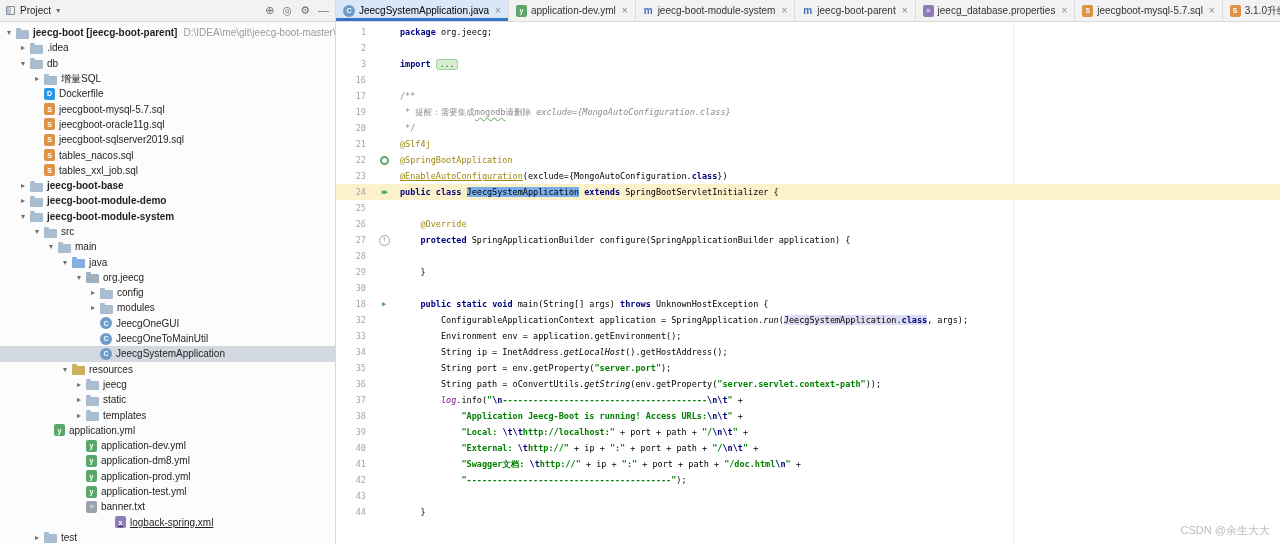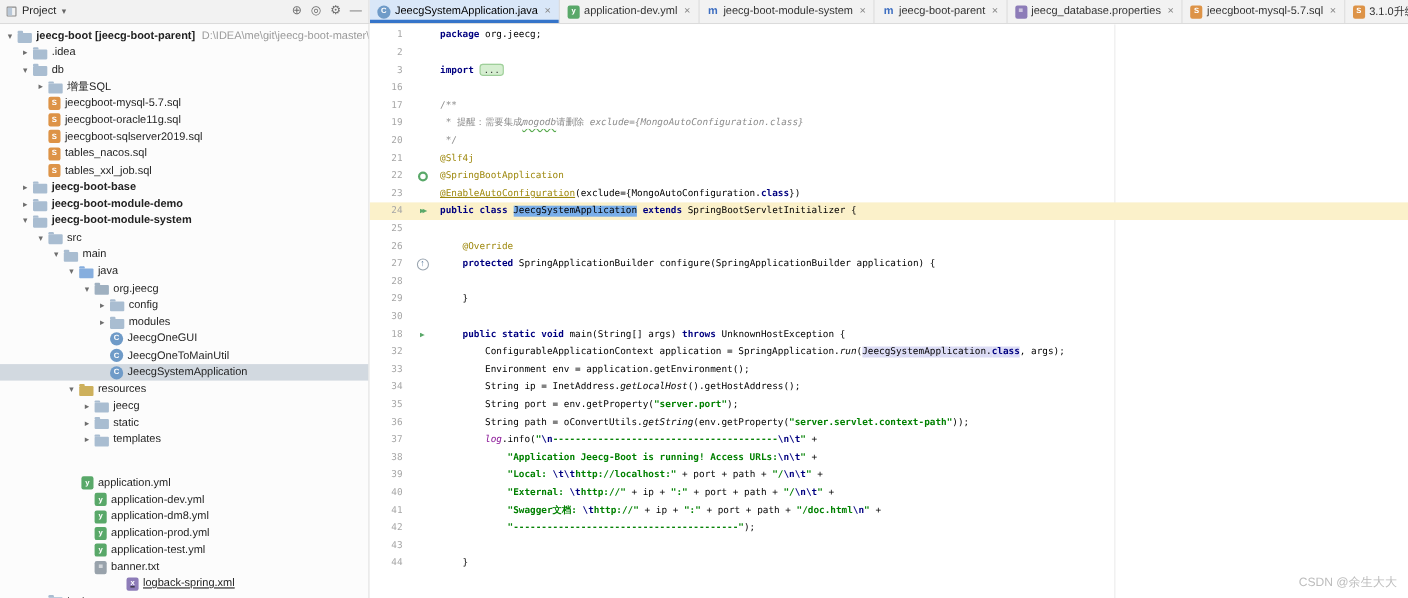--- a/index.html
+++ b/index.html
@@ -58,21 +58,21 @@
   .code-row.current { background: #fbf1ca; }
   .ln { flex: none; width: 36px; text-align: right; color: #a6a6a6; padding-right: 6px; font-size: 8.5px; }
   .gmark { flex: none; width: 24px; display: flex; align-items: center; justify-content: center; gap: 1px; }
   .code-text { padding-left: 4px; }
 
   .s-pl  { color: #000; }
   .s-kw  { color: #000080; font-weight: 700; }
   .s-str { color: #008000; font-weight: 700; }
   .s-esc { color: #000080; font-weight: 700; }
   .s-cmt { color: #8c8c8c; }
-  .s-cmtw{ color: #8c8c8c; font-style: italic; text-decoration: underline wavy #56a94c; text-underline-offset: 2px; }
+  .s-cmtw{ color: #8c8c8c; text-decoration: underline wavy #56a94c; text-underline-offset: 2px; }
   .s-cmti{ color: #8c8c8c; font-style: italic; }
   .s-ann { color: #9e880d; }
   .s-annu{ color: #9e880d; text-decoration: underline; }
   .s-fold{ background: #d5eed0; border: 1px solid #9fcf9a; border-radius: 3px; color: #333; padding: 0 3px; font-size: 8px; }
   .s-it  { color: #000; font-style: italic; }
   .s-fld { color: #871094; font-style: italic; }
   .s-hl  { background: #dcdcf5; color: #000; }
   .s-hlk { background: #dcdcf5; color: #000080; font-weight: 700; }
   .s-sel { background: #79aee9; color: #000; }
 
@@ -155,20 +155,25 @@
         <span class="fico tree-icon icon-folder"></span>
         <span class="tree-label">db</span>
       </div>
       <div class="tree-row" style="padding-left: 30px;">
         <span class="tree-arrow">▸</span>
         <span class="fico tree-icon icon-folder"></span>
         <span class="tree-label">增量SQL</span>
       </div>
       <div class="tree-row" style="padding-left: 30px;">
         <span class="tree-arrow"></span>
+        <span class="fico tree-icon icon-docker">D</span>
+        <span class="tree-label">Dockerfile</span>
+      </div>
+      <div class="tree-row" style="padding-left: 30px;">
+        <span class="tree-arrow"></span>
         <span class="fico tree-icon icon-sql">S</span>
         <span class="tree-label">jeecgboot-mysql-5.7.sql</span>
       </div>
       <div class="tree-row" style="padding-left: 30px;">
         <span class="tree-arrow"></span>
         <span class="fico tree-icon icon-sql">S</span>
         <span class="tree-label">jeecgboot-oracle11g.sql</span>
       </div>
       <div class="tree-row" style="padding-left: 30px;">
         <span class="tree-arrow"></span>
@@ -258,21 +263,21 @@
       <div class="tree-row" style="padding-left: 72px;">
         <span class="tree-arrow">▸</span>
         <span class="fico tree-icon icon-folder"></span>
         <span class="tree-label">static</span>
       </div>
       <div class="tree-row" style="padding-left: 72px;">
         <span class="tree-arrow">▸</span>
         <span class="fico tree-icon icon-folder"></span>
         <span class="tree-label">templates</span>
       </div>
-      <div class="tree-row" style="padding-left: 60px; margin-top: 24px;">
+      <div class="tree-row" style="padding-left: 40px;">
         <span class="tree-arrow"></span>
         <span class="fico tree-icon icon-yml">y</span>
         <span class="tree-label">application.yml</span>
       </div>
       <div class="tree-row" style="padding-left: 72px;">
         <span class="tree-arrow"></span>
         <span class="fico tree-icon icon-yml">y</span>
         <span class="tree-label">application-dev.yml</span>
       </div>
       <div class="tree-row" style="padding-left: 72px;">

